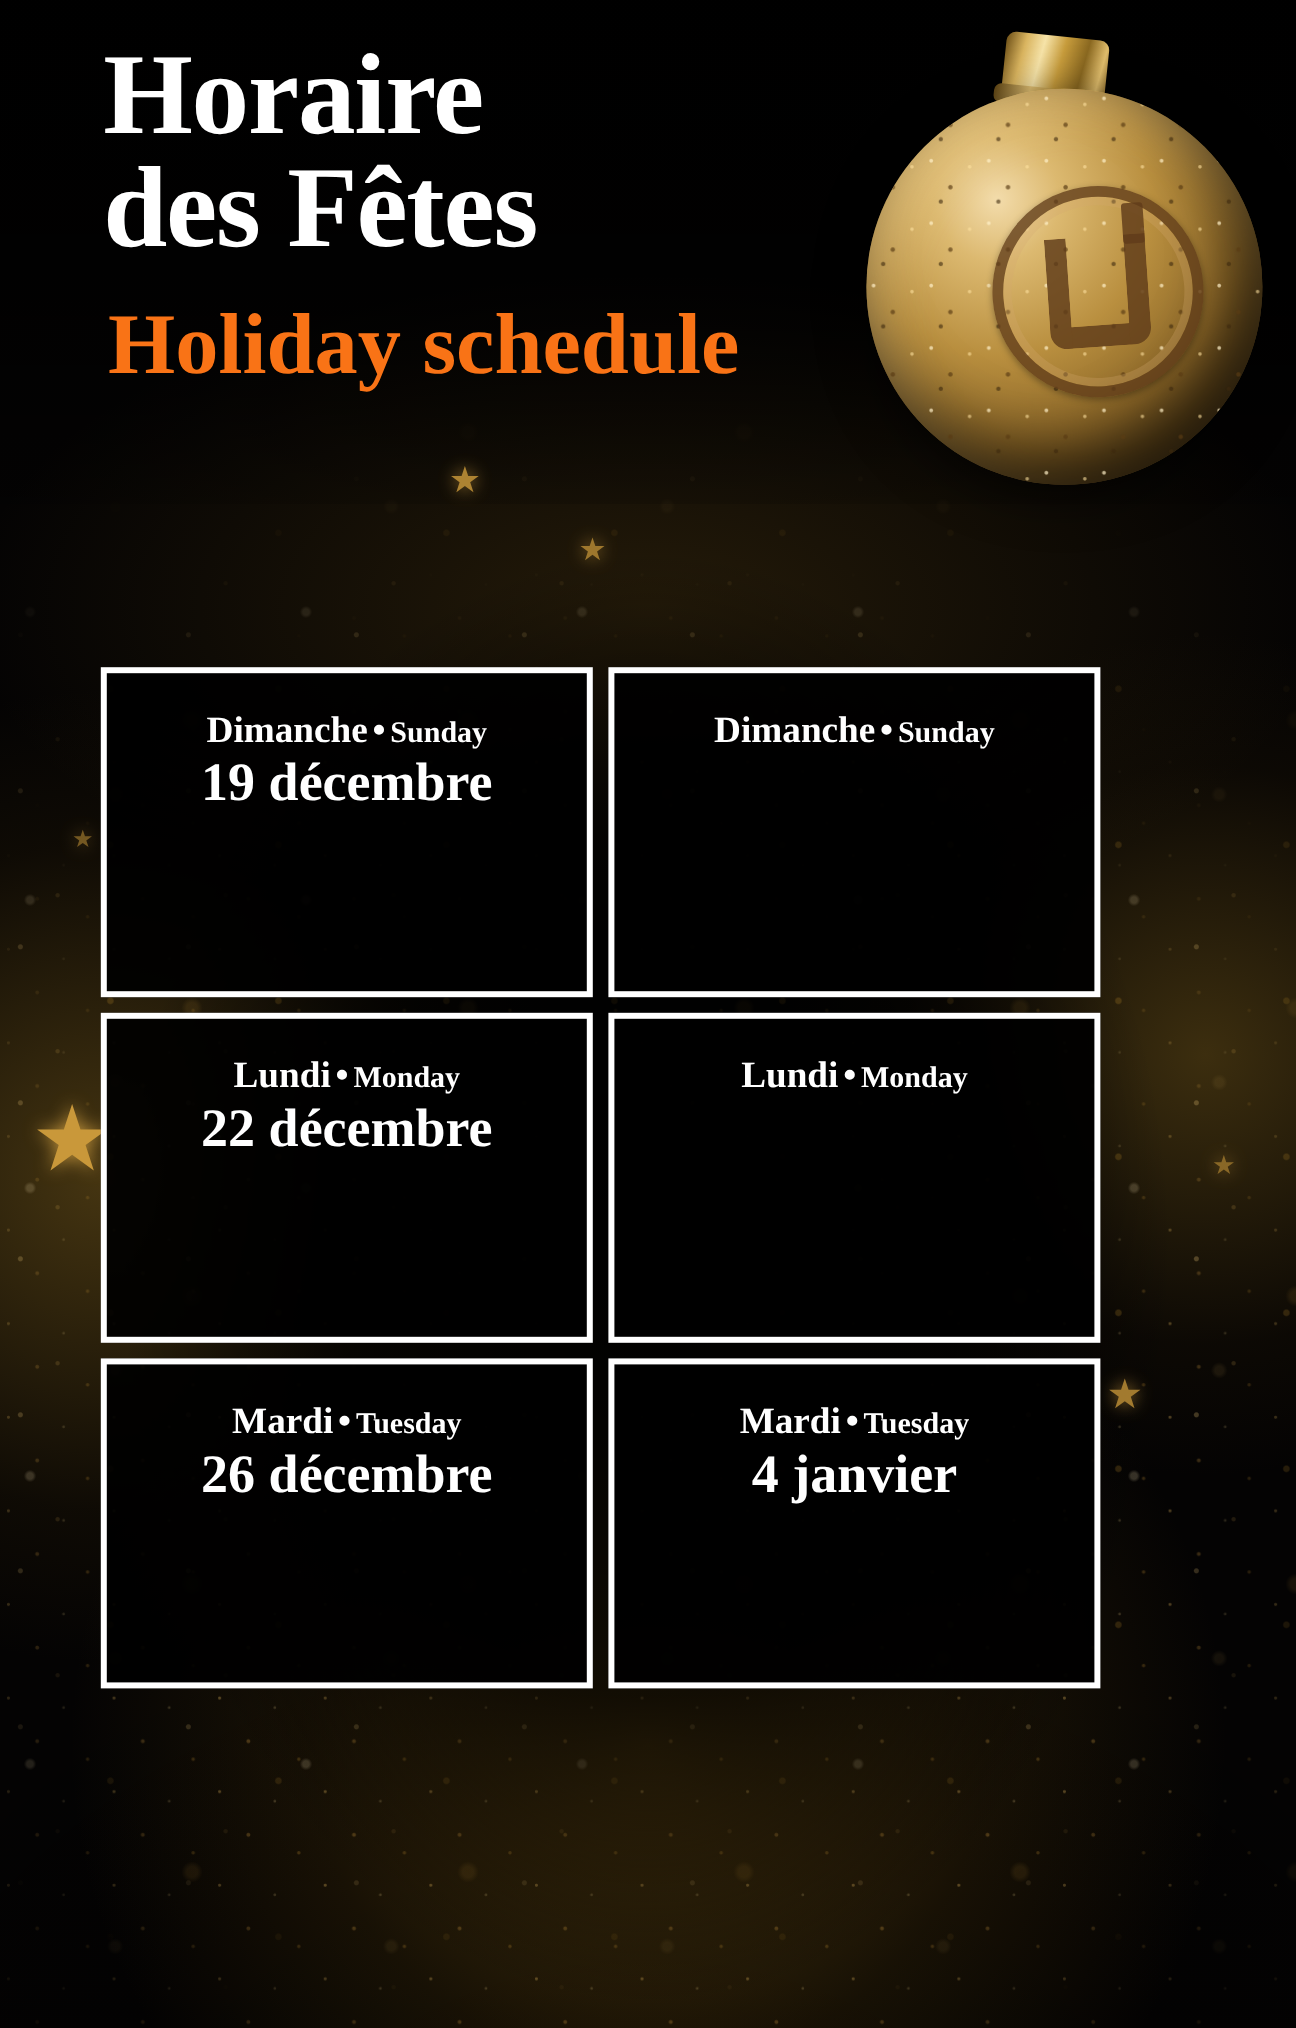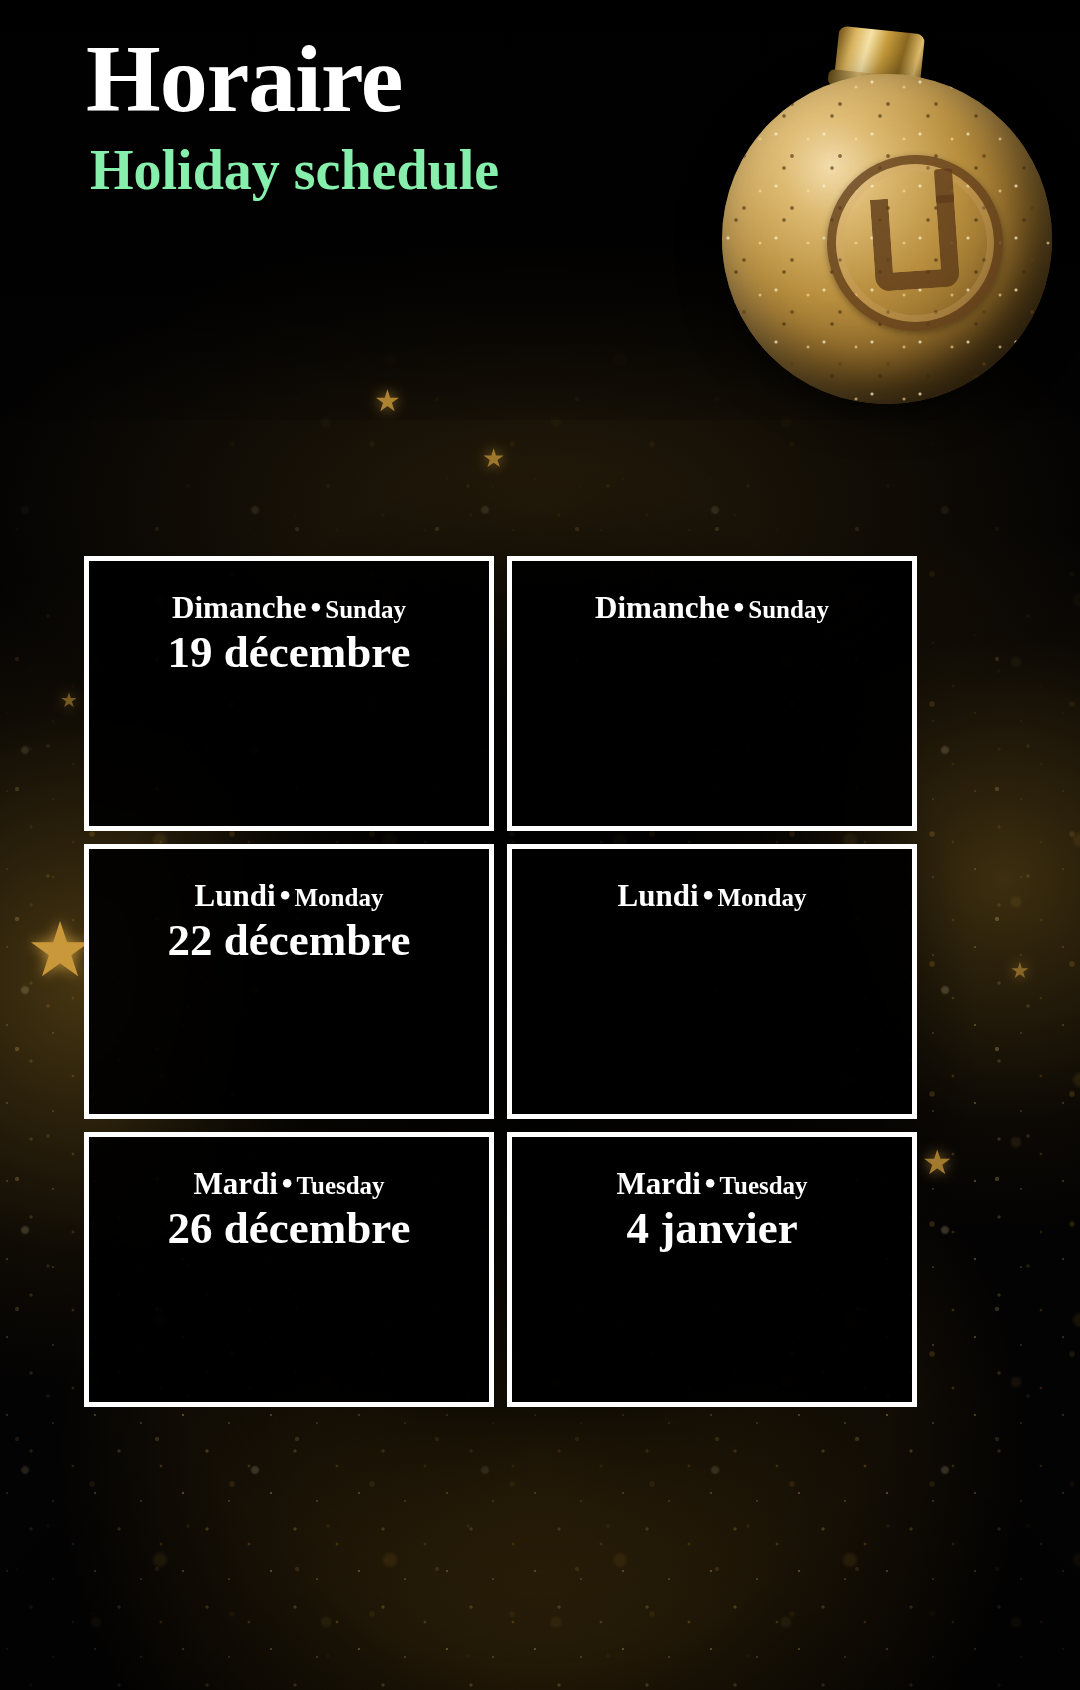--- a/index.html
+++ b/index.html
@@ -106,24 +106,24 @@
     font-weight: bold;
     font-size: 96px;
     line-height: 0.98;
     letter-spacing: -1px;
     color: #ffffff;
     margin: 0;
   }
   .title-en {
     font-family: "Liberation Serif", serif;
     font-weight: bold;
-    font-size: 56px;
+    font-size: 72px;
     line-height: 1.1;
-    color: #86efac;
-    margin: 14px 0 0 4px;
+    color: #f97316;
+    margin: 28px 0 0 4px;
   }
 
   
   .ornament {
     position: absolute;
     right: 18px;
     top: 16px;
     width: 360px;
     height: 470px;
     z-index: 5;
@@ -292,20 +292,21 @@
       <div class="orn-logo">
         <div class="orn-logo-ring"></div>
         <div class="orn-logo-mark"></div>
       </div>
     </div>
   </div>
 
   <div class="header">
     <h1 class="title-fr">
       <span>Horaire</span><br>
+      <span>des Fêtes</span>
     </h1>
     <div class="title-en">Holiday schedule</div>
   </div>
 
   <div class="grid">
 
     <div class="card">
       <div class="card-day">
         <span>Dimanche</span><span class="sep">•</span><span class="en">Sunday</span>
       </div>

